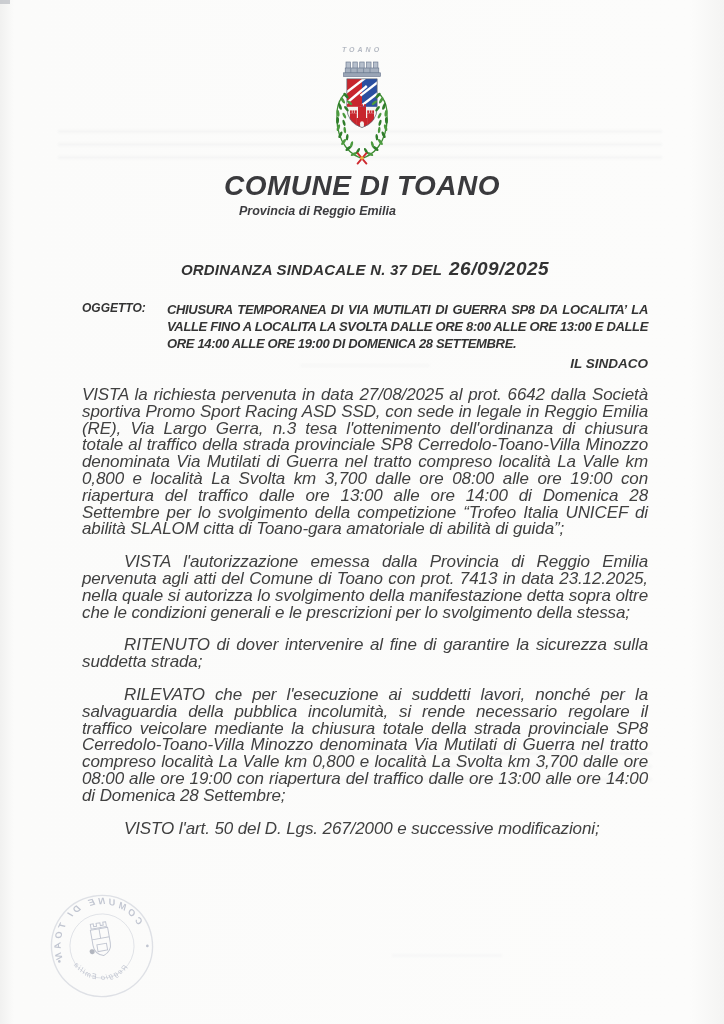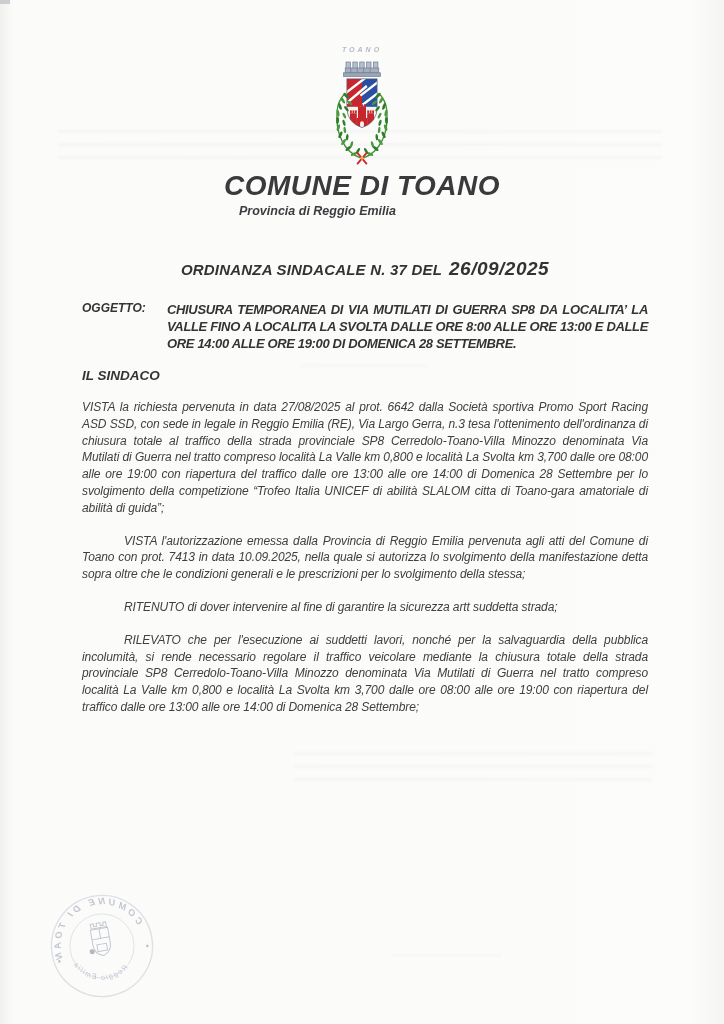--- a/index.html
+++ b/index.html
@@ -29,23 +29,23 @@
 
   .doc{position:absolute;left:82px;top:258px;width:566px;}
   .ord-title{text-align:center;font-weight:bold;color:#333;}
   .ord-prefix{font-size:15px;letter-spacing:.2px;}
   .ord-date{font-size:19px;margin-left:7px;letter-spacing:.5px;}
 
   .subject{display:flex;margin-top:21px;font-weight:bold;color:#343434;}
   .subject-label{flex:0 0 85px;font-size:12px;}
   .subject-text{flex:1;font-size:13px;letter-spacing:-.35px;line-height:17px;text-align:justify;}
 
-  .sindaco{margin-top:16px;text-align:left;font-weight:bold;font-size:13.5px;color:#343434;}
+  .sindaco{margin-top:4px;text-align:right;font-weight:bold;font-size:13.5px;color:#343434;}
 
-  .para{margin:16px 0 0 0;font-size:12px;line-height:16.8px;text-align:justify;
+  .para{margin:16px 0 0 0;font-size:17px;line-height:16.8px;text-align:justify;
     color:#404040;letter-spacing:-.1px;}
   .para.indent{text-indent:42px;}
 
   .stamp{position:absolute;left:34px;top:878px;width:136px;height:136px;
     opacity:.45;filter:blur(.45px);pointer-events:none;}
 </style>
 </head>
 <body>
 
 <div class="page">
@@ -152,23 +152,24 @@
     </div>
 
     <div class="subject">
       <div class="subject-label">OGGETTO:</div>
       <div class="subject-text">CHIUSURA TEMPORANEA DI VIA MUTILATI DI GUERRA SP8 DA LOCALITA’ LA VALLE FINO A LOCALITA LA SVOLTA DALLE ORE 8:00 ALLE ORE 13:00 E DALLE ORE 14:00 ALLE ORE 19:00 DI DOMENICA 28 SETTEMBRE.</div>
     </div>
 
     <div class="sindaco">IL SINDACO</div>
 
     <p class="para">VISTA la richiesta pervenuta in data 27/08/2025 al prot. 6642 dalla Società sportiva Promo Sport Racing ASD SSD, con sede in legale in Reggio Emilia (RE), Via Largo Gerra, n.3 tesa l'ottenimento dell'ordinanza di chiusura totale al traffico della strada provinciale SP8 Cerredolo-Toano-Villa Minozzo denominata Via Mutilati di Guerra nel tratto compreso località La Valle km 0,800 e località La Svolta km 3,700 dalle ore 08:00 alle ore 19:00 con riapertura del traffico dalle ore 13:00 alle ore 14:00 di Domenica 28 Settembre per lo svolgimento della competizione “Trofeo Italia UNICEF di abilità SLALOM citta di Toano-gara amatoriale di abilità di guida”;</p>
-    <p class="para indent">VISTA l'autorizzazione emessa dalla Provincia di Reggio Emilia pervenuta agli atti del Comune di Toano con prot. 7413 in data 10.09.2025, nella quale si autorizza lo svolgimento della manifestazione detta sopra oltre che le condizioni generali e le prescrizioni per lo svolgimento della stessa;</p>
-    <p class="para indent">RITENUTO di dover intervenire al fine di garantire la sicurezza artt suddetta strada;</p>
+    <p class="para indent">VISTA l'autorizzazione emessa dalla Provincia di Reggio Emilia pervenuta agli atti del Comune di Toano con prot. 7413 in data 23.12.2025, nella quale si autorizza lo svolgimento della manifestazione detta sopra oltre che le condizioni generali e le prescrizioni per lo svolgimento della stessa;</p>
+    <p class="para indent">RITENUTO di dover intervenire al fine di garantire la sicurezza sulla suddetta strada;</p>
     <p class="para indent">RILEVATO che per l'esecuzione ai suddetti lavori, nonché per la salvaguardia della pubblica incolumità, si rende necessario regolare il traffico veicolare mediante la chiusura totale della strada provinciale SP8 Cerredolo-Toano-Villa Minozzo denominata Via Mutilati di Guerra nel tratto compreso località La Valle km 0,800 e località La Svolta km 3,700 dalle ore 08:00 alle ore 19:00 con riapertura del traffico dalle ore 13:00 alle ore 14:00 di Domenica 28 Settembre;</p>
+    <p class="para indent">VISTO l'art. 50 del D. Lgs. 267/2000 e successive modificazioni;</p>
   </div>
 
   <svg class="stamp" viewBox="-70 -70 140 140">
     <defs>
       <path id="arcTop" d="M -42 6 A 42.5 42.5 0 1 1 42 6" fill="none"></path>
       <path id="arcBot" d="M -34 8 A 35 35 0 0 0 34 8" fill="none"></path>
     </defs>
     <g transform="scale(-1 1) rotate(10)" stroke="#7c86a0" fill="none">
       <circle r="52" stroke-width="1.4" opacity=".5"></circle>
       <circle r="33" stroke-width=".9" opacity=".5"></circle>

